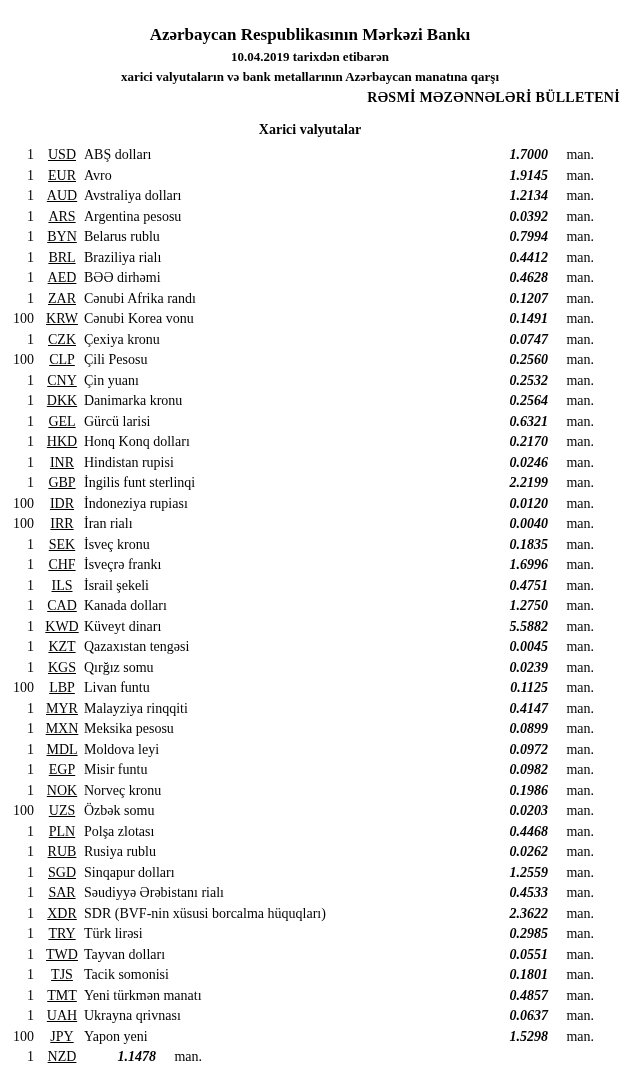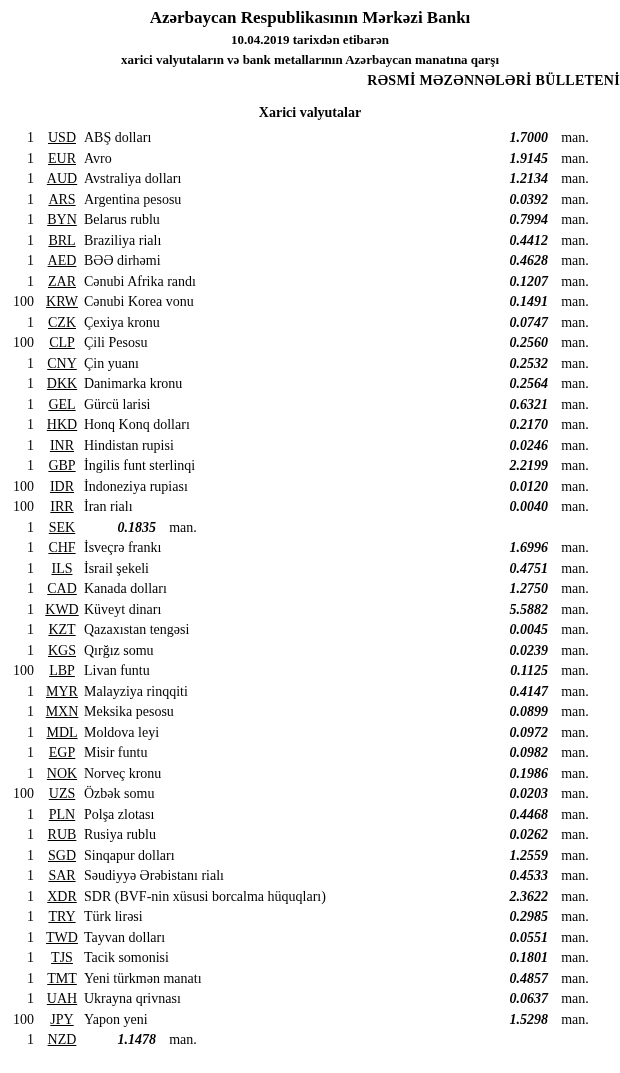--- a/index.html
+++ b/index.html
@@ -8,21 +8,21 @@
     background: #ffffff;
   }
   .page {
     position: relative;
     width: 620px;
     min-height: 1073px;
     background: #ffffff;
     color: #000000;
     font-family: "Liberation Serif", "DejaVu Serif", serif;
     box-sizing: border-box;
-    padding-top: 6px;
+    padding-top: 23px;
   }
   .doc-header { text-align: center; }
   .bank-name {
     font-size: 17px;
     font-weight: bold;
     line-height: 24px;
   }
   .header-line {
     font-size: 13px;
     font-weight: bold;
@@ -76,21 +76,21 @@
   .rate {
     width: 72px;
     text-align: right;
     font-weight: bold;
     font-style: italic;
     flex: 0 0 auto;
   }
   .unit {
     width: 38px;
     margin-left: 8px;
-    text-align: center;
+    text-align: right;
     flex: 0 0 auto;
   }
 </style>
 </head>
 <body>
 
 <div class="page">
 
   <header class="doc-header">
     <div class="bank-name">Azərbaycan Respublikasının Mərkəzi Bankı</div>
@@ -251,20 +251,21 @@
     <span class="nominal">100</span>
     <span class="code">IRR</span>
     <span class="name">İran rialı</span>
     <span class="rate">0.0040</span>
     <span class="unit">man.</span>
   </div>
 
   <div class="row">
     <span class="nominal">1</span>
     <span class="code">SEK</span>
+    <span class="name">İsveç kronu</span>
     <span class="rate">0.1835</span>
     <span class="unit">man.</span>
   </div>
 
   <div class="row">
     <span class="nominal">1</span>
     <span class="code">CHF</span>
     <span class="name">İsveçrə frankı</span>
     <span class="rate">1.6996</span>
     <span class="unit">man.</span>

